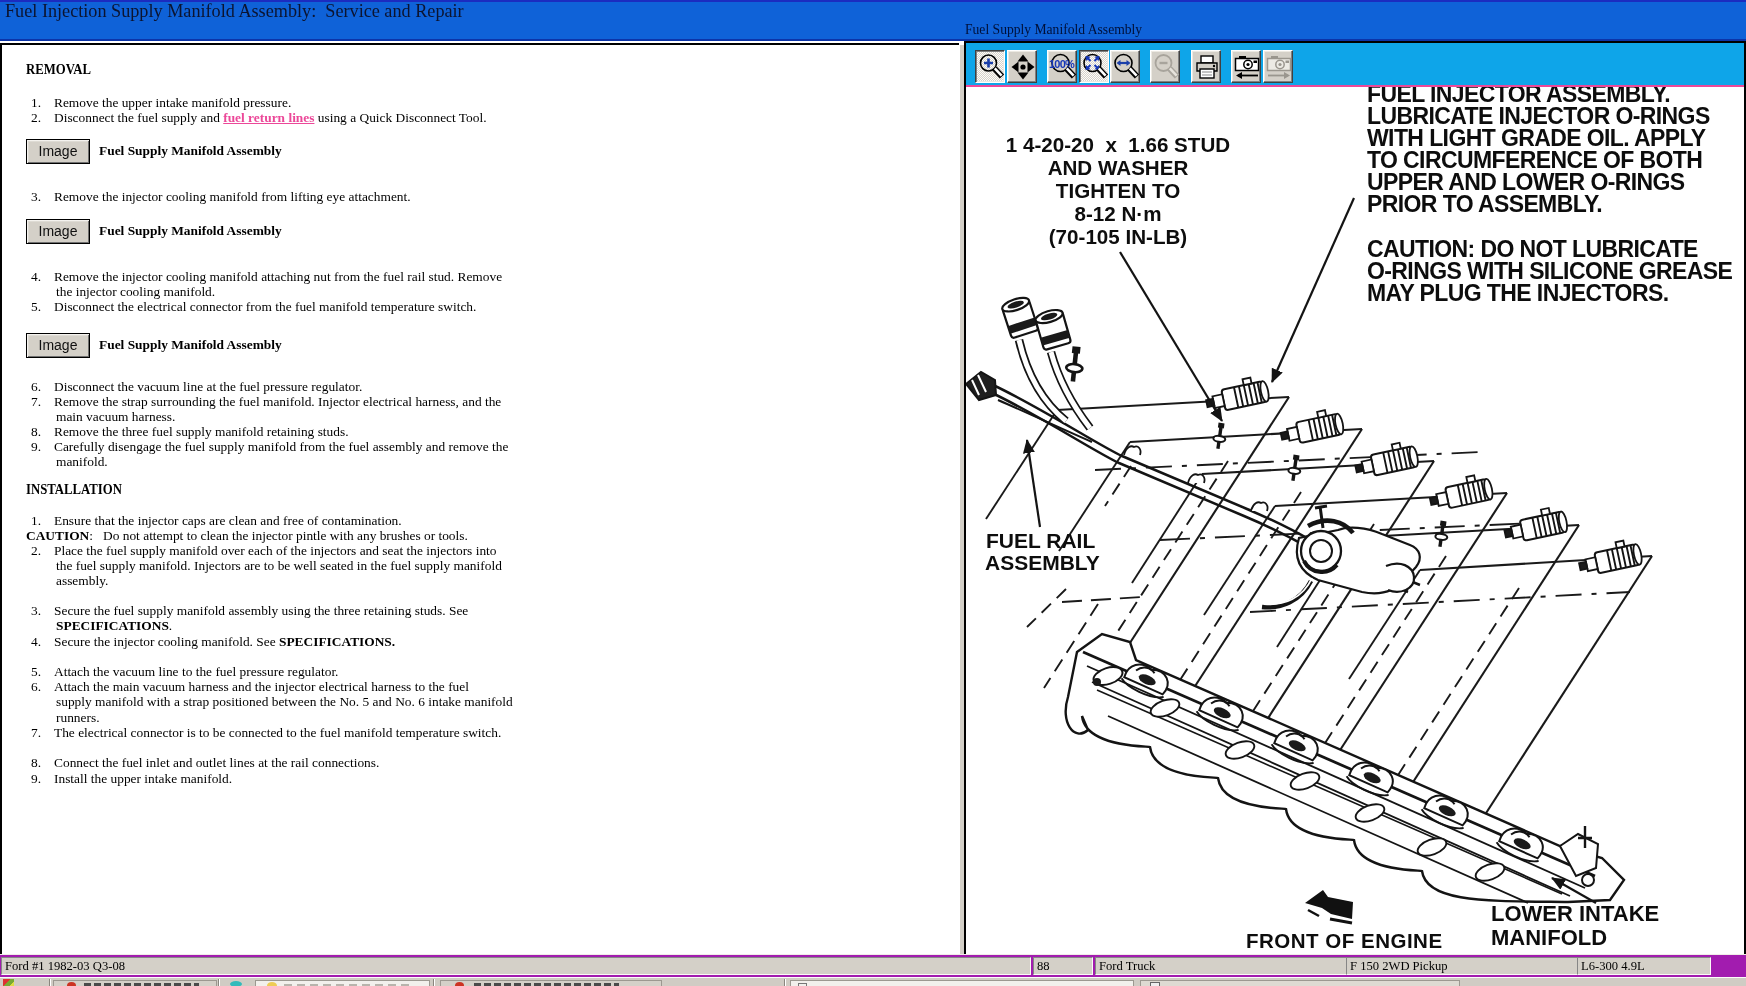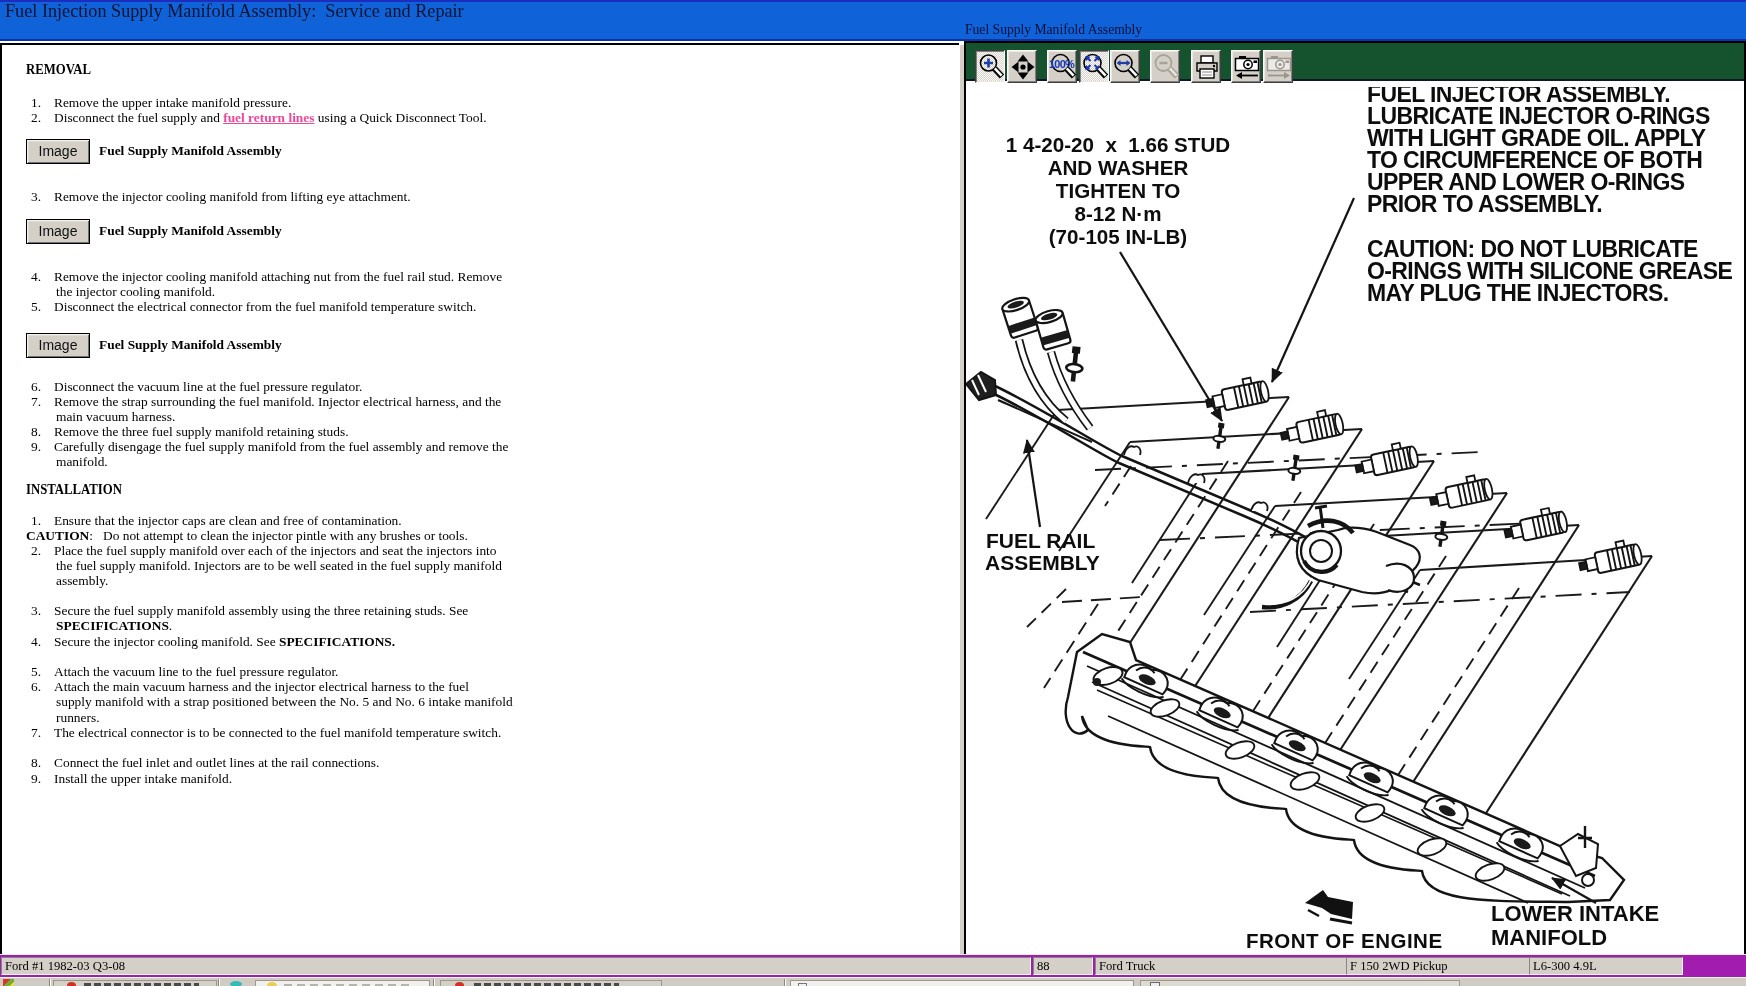--- a/index.html
+++ b/index.html
@@ -9,21 +9,21 @@
 #ltitle{left:5px;top:1px;font-size:18.2px;color:#0c1430;white-space:pre}
 #rtitle{left:965px;top:22px;font-size:13.6px;color:#001038}
 
 #hline{left:0;top:43px;width:959px;height:2px;background:#000}
 #vlineL{left:0;top:43px;width:2px;height:911px;background:#000}
 
 #split{left:959px;top:45px;width:7px;height:909px;background:#d4d0c8;border-left:1px solid #fff}
 #vlineM{left:964px;top:41px;width:2px;height:913px;background:#000}
 #vlineR{left:1744px;top:41px;width:2px;height:913px;background:#000}
 
-#tbar{left:966px;top:41px;width:778px;height:40px;background:#14532d;border-top:2px solid #000;border-bottom:2px solid #0f172a}
+#tbar{left:966px;top:41px;width:778px;height:46px;background:#0ea5e9;border-top:2px solid #000;border-bottom:2px solid #ec4899}
 .tb{position:absolute;top:7px;width:30px;height:33px;background:#d4d0c8;border:1px solid;border-color:#fff #404040 #404040 #fff;box-shadow:inset -1px -1px 0 #808080,inset 1px 1px 0 #ece9e2}
 .tb.pressed{border-color:#404040 #fff #fff #404040;box-shadow:inset 1px 1px 0 #808080,inset -1px -1px 0 #ece9e2;background:repeating-conic-gradient(#fdfcfa 0% 25%, #d6d2ca 0% 50%) 0 0/2px 2px}
 .tb svg{position:absolute;left:1px;top:1px}
 
 #lpanel{left:2px;top:45px;width:957px;height:909px;background:#fff}
 .ln{position:absolute;font-size:13.4px;line-height:15.1px;color:#000;white-space:pre}
 .num{position:absolute;left:31px}
 .txt{position:absolute;left:54px}
 .bold{font-weight:bold}
 a.lnk{color:#ec4899;font-weight:bold}
@@ -399,21 +399,21 @@
 <text x="985" y="570" font-family="Liberation Sans" font-weight="bold" font-size="21" letter-spacing="0" text-anchor="start" fill="#0d0d0d">ASSEMBLY</text>
 <text x="1246" y="948" font-family="Liberation Sans" font-weight="bold" font-size="20.5" letter-spacing="0.5" text-anchor="start" fill="#0d0d0d">FRONT OF ENGINE</text>
 <text x="1491" y="921" font-family="Liberation Sans" font-weight="bold" font-size="22" letter-spacing="0" text-anchor="start" fill="#0d0d0d">LOWER INTAKE</text>
 <text x="1491" y="945" font-family="Liberation Sans" font-weight="bold" font-size="22" letter-spacing="0" text-anchor="start" fill="#0d0d0d">MANIFOLD</text>
 </svg>
 <div class="abs" id="sbar">
   <div class="scell" style="left:1px;width:1030px">Ford #1 1982-03 Q3-08</div>
   <div class="scell" style="left:1033px;width:60px">88</div>
   <div class="scell" style="left:1095px;width:281px">Ford Truck</div>
   <div class="scell" style="left:1346px;width:243px">F 150 2WD Pickup</div>
-  <div class="scell" style="left:1529px;width:154px">L6-300 4.9L</div>
+  <div class="scell" style="left:1577px;width:134px">L6-300 4.9L</div>
 </div>
 <div class="abs" id="task">
 <div class="abs" style="left:3px;top:1px;width:11px;height:8px;background:linear-gradient(135deg,#d33 0 40%,#7a3 40% 70%,#dd4 70%)"></div>
 <div class="tdiv" style="left:49px"></div>
 <div class="tkb" style="left:53px;width:164px">
       <div class="dot" style="left:13px;top:1px;width:9px;height:7px;background:#c32"></div>
       <div class="abs" style="left:30px;top:2px;width:115px;height:5px;background:repeating-linear-gradient(90deg,#4a4a4a 0 7px,transparent 7px 10px)"></div>
     </div>
 <div class="tdiv" style="left:218px"></div>
 <div class="dot" style="left:230px;top:3px;width:12px;height:6px;background:#3bb"></div>

